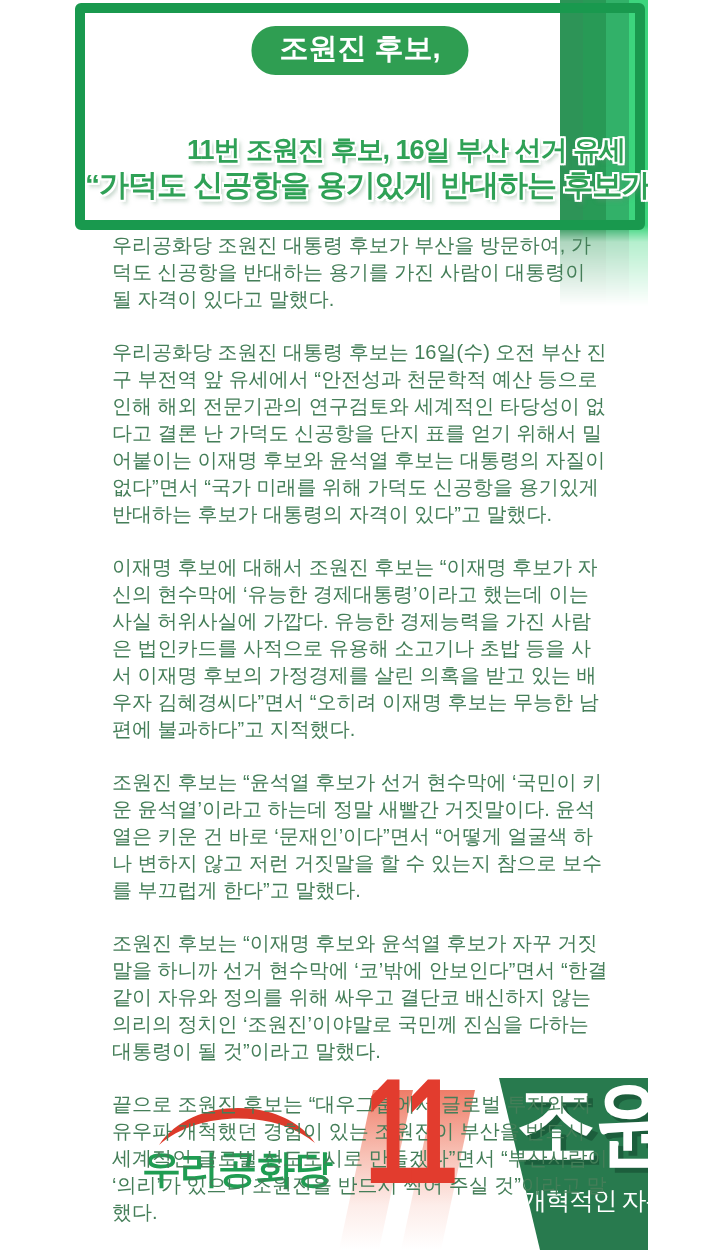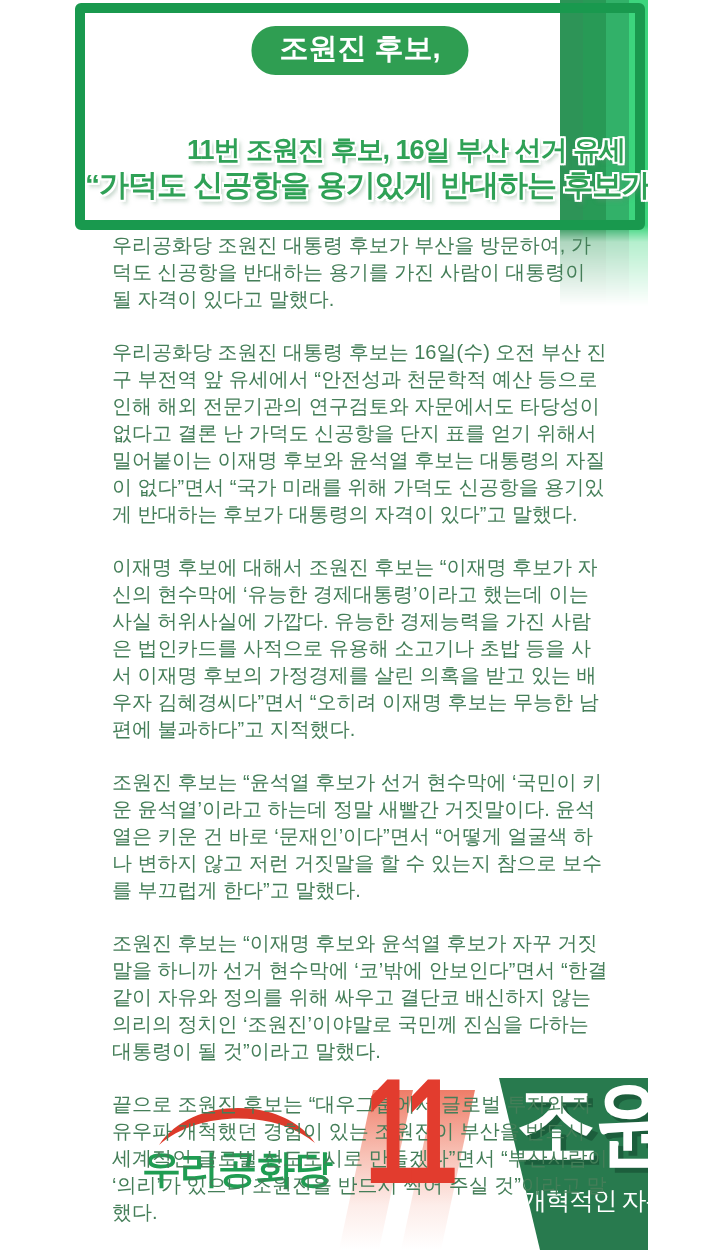--- a/index.html
+++ b/index.html
@@ -97,21 +97,21 @@
   <div class="frame"></div>
 
   <div class="header">
     <div class="badge">조원진 후보,</div>
     <div class="subline s1">11번 조원진 후보, 16일 부산 선거 유세</div>
     <div class="subline s2">“가덕도 신공항을 용기있게 반대하는 후보가 대통령 자격있어”</div>
   </div>
 
   <div class="article">
       <p>우리공화당 조원진 대통령 후보가 부산을 방문하여, 가덕도 신공항을 반대하는 용기를 가진 사람이 대통령이 될 자격이 있다고 말했다.</p>
-      <p>우리공화당 조원진 대통령 후보는 16일(수) 오전 부산 진구 부전역 앞 유세에서 “안전성과 천문학적 예산 등으로 인해 해외 전문기관의 연구검토와 자문에서도 타당성이 없다고 결론 난 가덕도 신공항을 단지 표를 얻기 위해서 밀어붙이는 이재명 후보와 윤석열 후보는 대통령의 자질이 없다”면서 “국가 미래를 위해 가덕도 신공항을 용기있게 반대하는 후보가 대통령의 자격이 있다”고 말했다.</p>
+      <p>우리공화당 조원진 대통령 후보는 16일(수) 오전 부산 진구 부전역 앞 유세에서 “안전성과 천문학적 예산 등으로 인해 해외 전문기관의 연구검토와 세계적인 타당성이 없다고 결론 난 가덕도 신공항을 단지 표를 얻기 위해서 밀어붙이는 이재명 후보와 윤석열 후보는 대통령의 자질이 없다”면서 “국가 미래를 위해 가덕도 신공항을 용기있게 반대하는 후보가 대통령의 자격이 있다”고 말했다.</p>
       <p>이재명 후보에 대해서 조원진 후보는 “이재명 후보가 자신의 현수막에 ‘유능한 경제대통령’이라고 했는데 이는 사실 허위사실에 가깝다. 유능한 경제능력을 가진 사람은 법인카드를 사적으로 유용해 소고기나 초밥 등을 사서 이재명 후보의 가정경제를 살린 의혹을 받고 있는 배우자 김혜경씨다”면서 “오히려 이재명 후보는 무능한 남편에 불과하다”고 지적했다.</p>
       <p>조원진 후보는 “윤석열 후보가 선거 현수막에 ‘국민이 키운 윤석열’이라고 하는데 정말 새빨간 거짓말이다. 윤석열은 키운 건 바로 ‘문재인’이다”면서 “어떻게 얼굴색 하나 변하지 않고 저런 거짓말을 할 수 있는지 참으로 보수를 부끄럽게 한다”고 말했다.</p>
       <p>조원진 후보는 “이재명 후보와 윤석열 후보가 자꾸 거짓말을 하니까 선거 현수막에 ‘코’밖에 안보인다”면서 “한결같이 자유와 정의를 위해 싸우고 결단코 배신하지 않는 의리의 정치인 ‘조원진’이야말로 국민께 진심을 다하는 대통령이 될 것”이라고 말했다.</p>
       <p>끝으로 조원진 후보는 “대우그룹에서 글로벌 투자와 자유우파 개척했던 경험이 있는 조원진이 부산을 반드시 세계적인 글로벌 선도도시로 만들겠다”면서 “부산사람이 ‘의리’가 있으니 조원진을 반드시 찍어 주실 것”이라고 말했다.</p>
     </div>
 
   <div class="logo">
     <svg width="168" height="56" viewBox="0 0 168 56">
       <path d="M6,53 C38,4 130,4 162,51 C122,18 46,18 6,53 Z" fill="#dc3a2a"></path>
     </svg>

